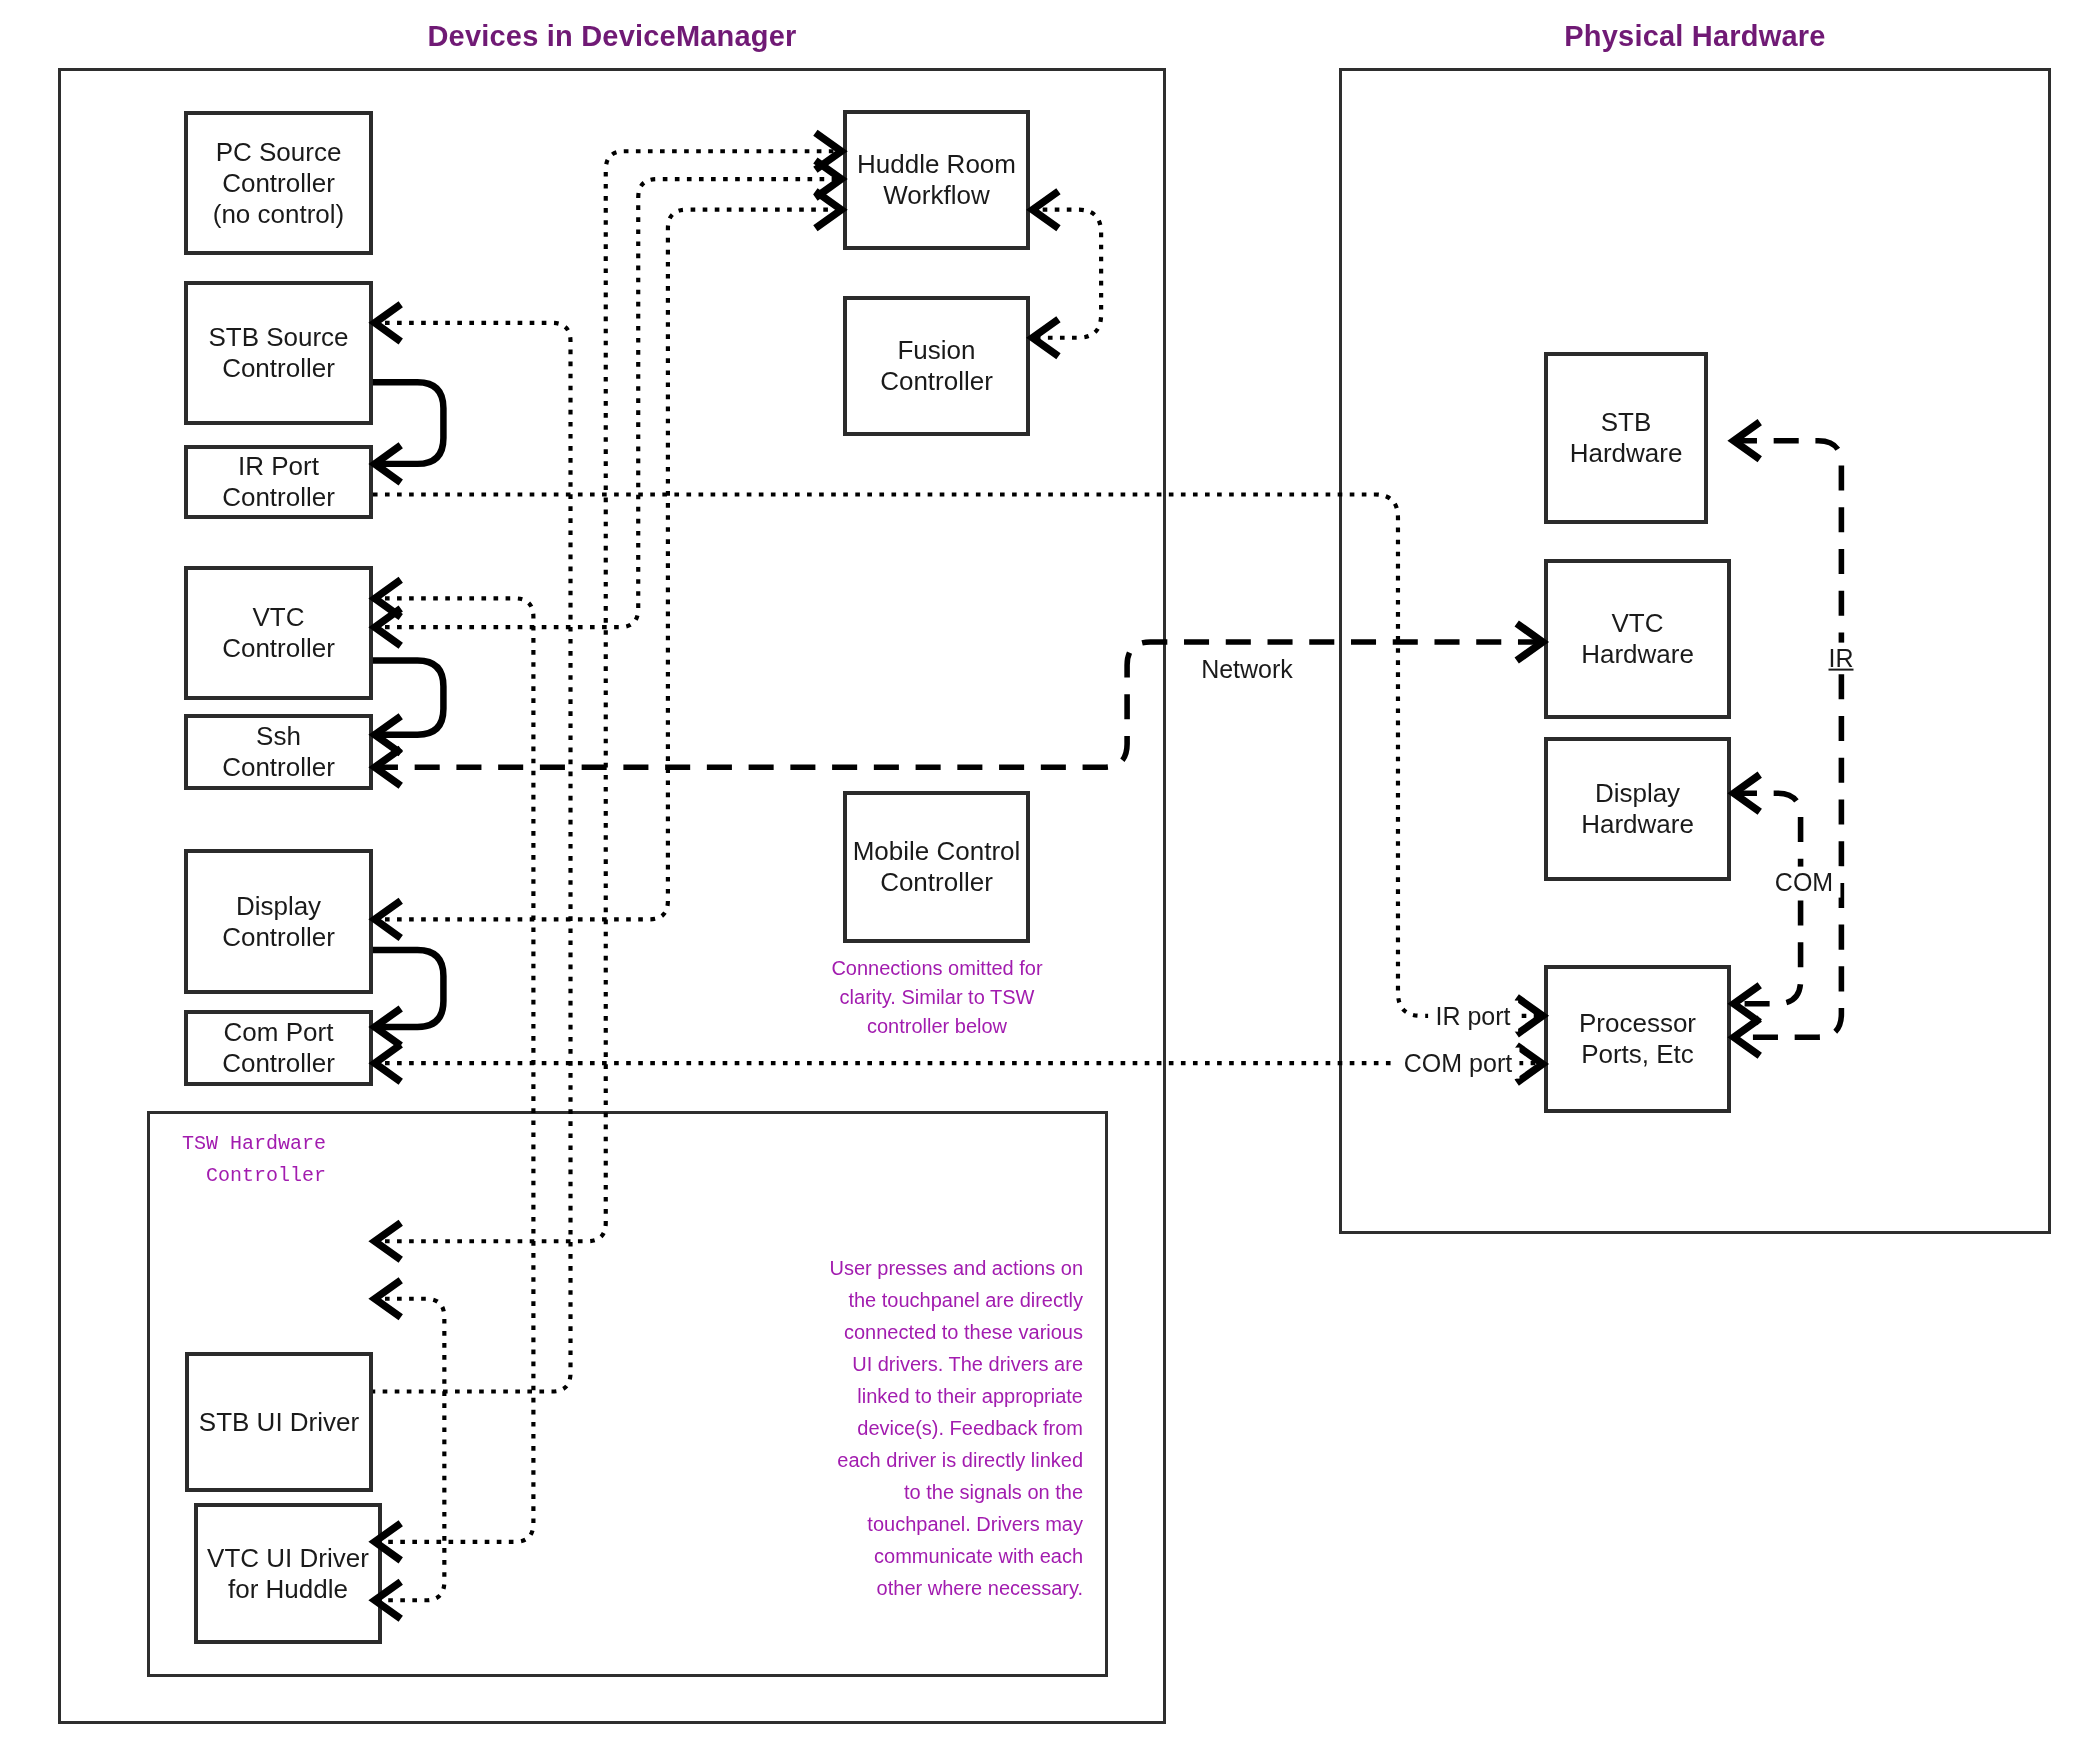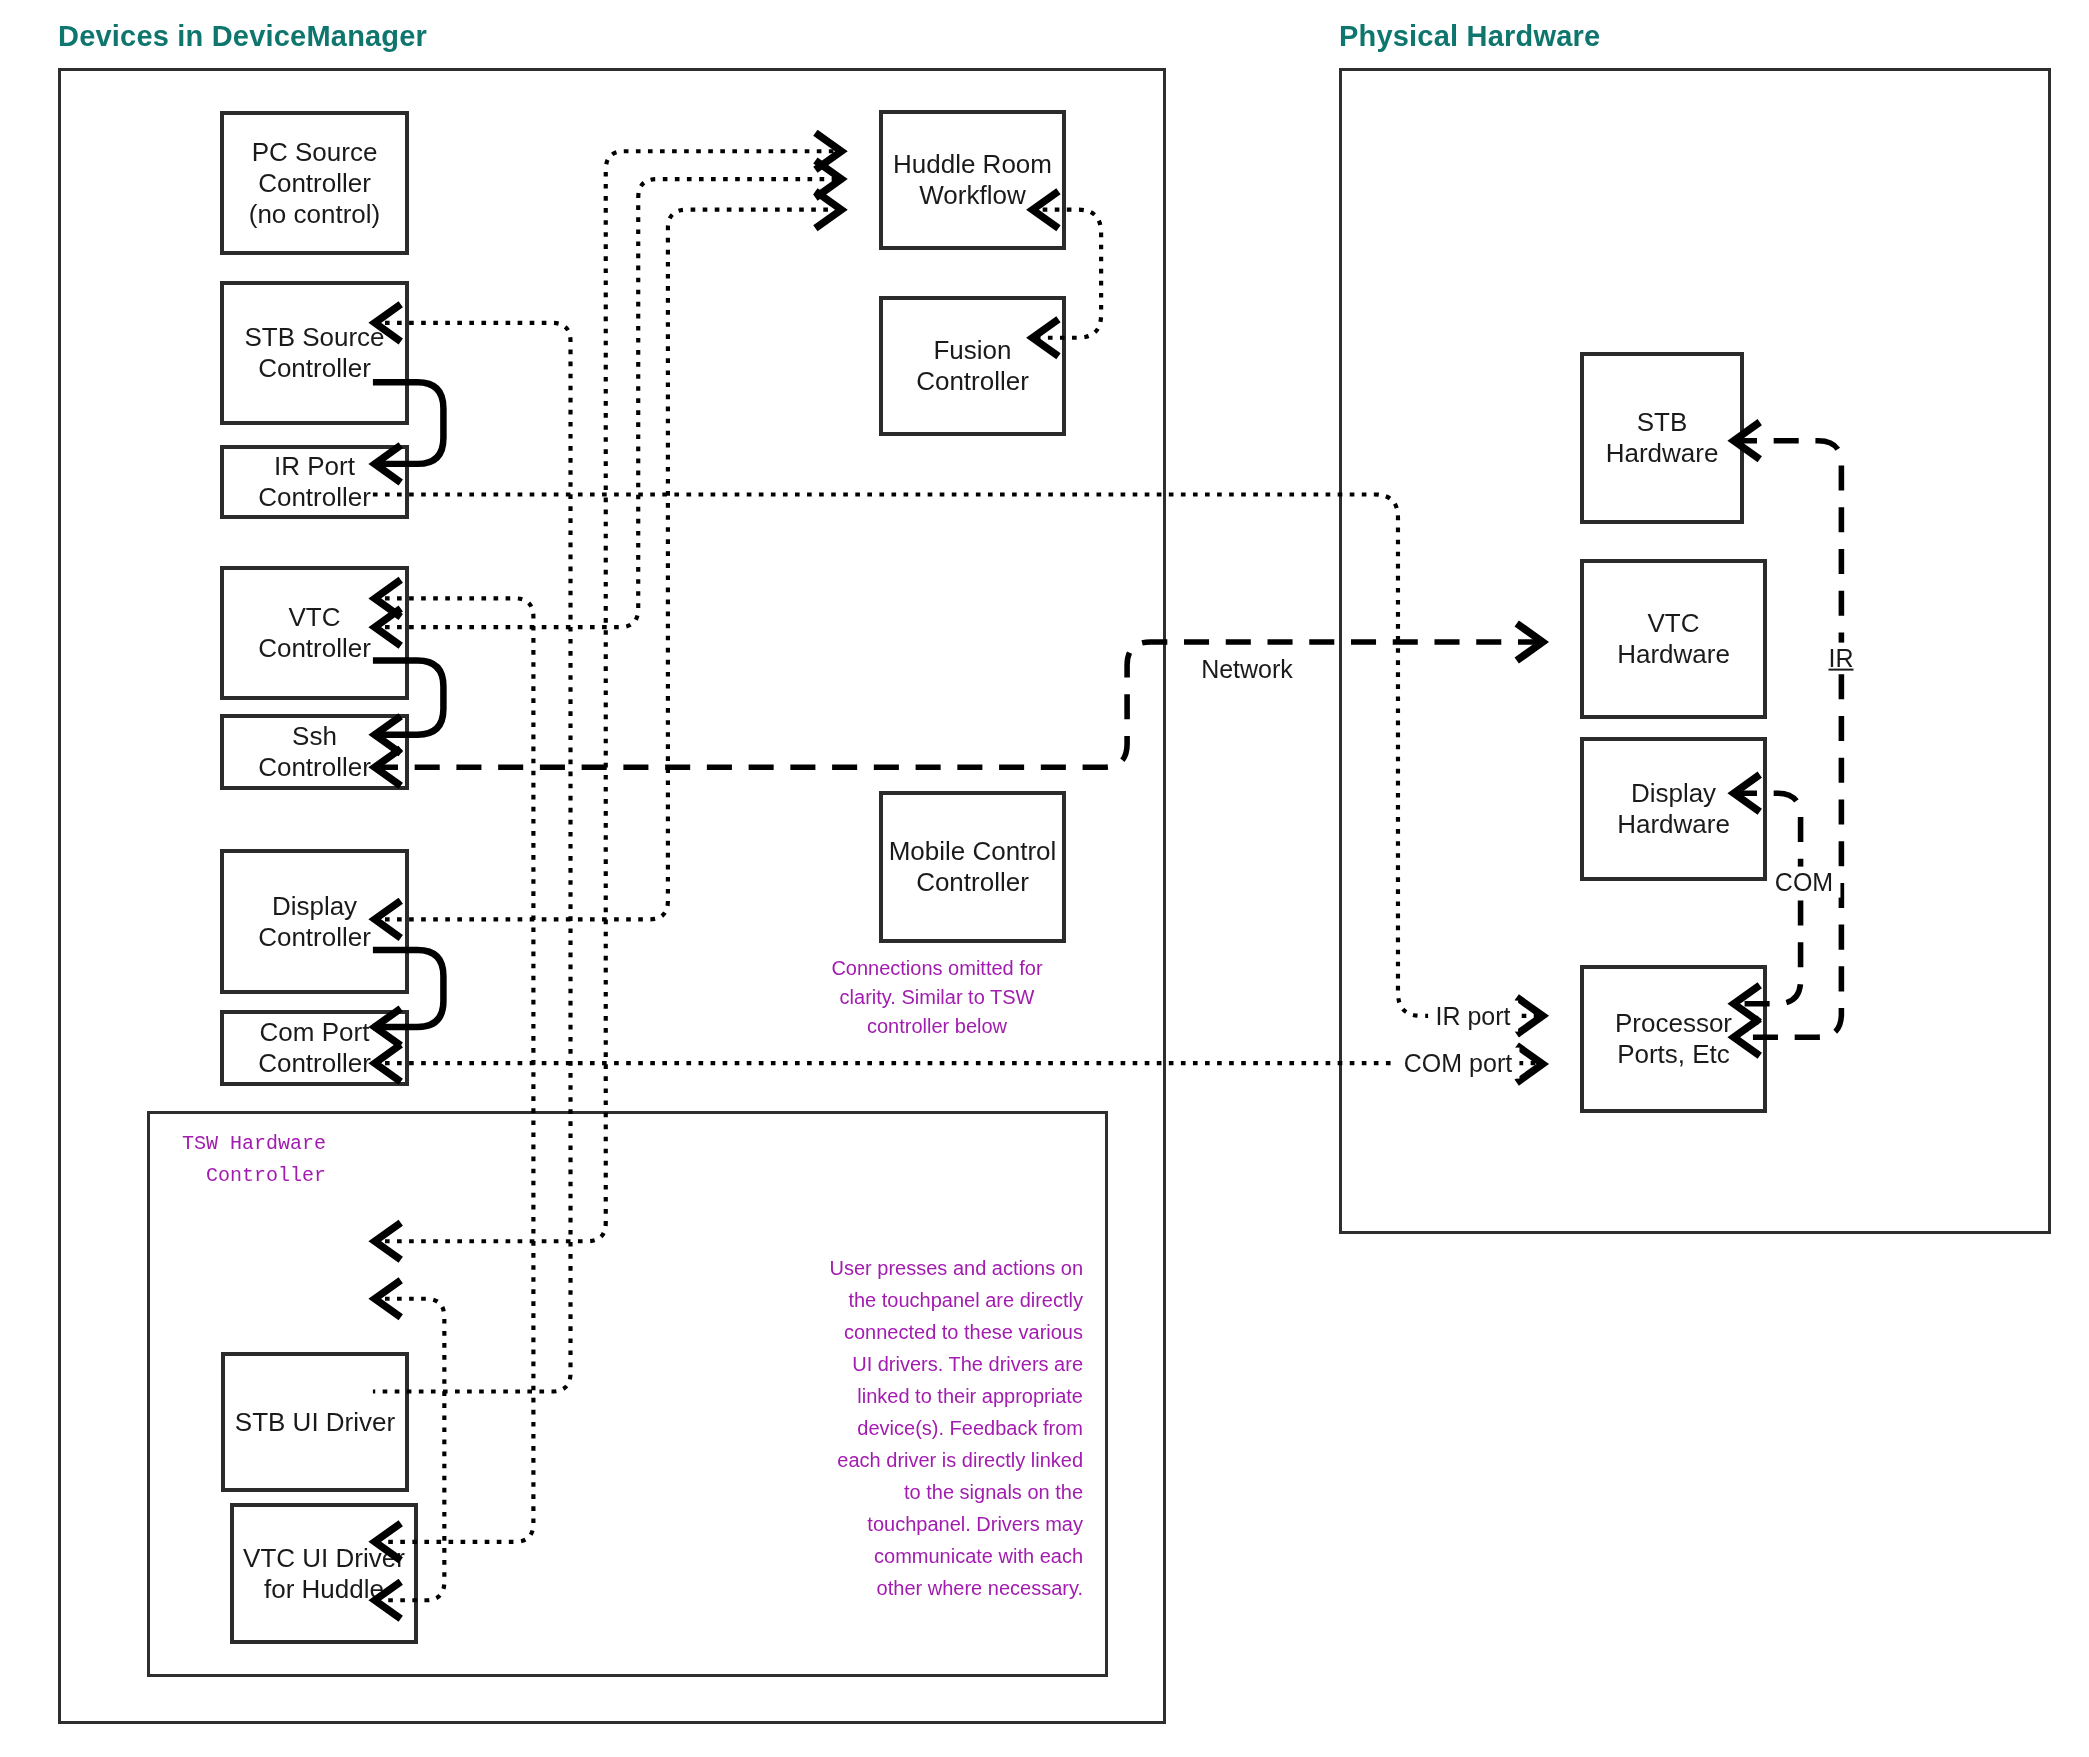--- a/index.html
+++ b/index.html
@@ -11,24 +11,24 @@
   #canvas {
     position: relative;
     width: 2090px;
     height: 1758px;
     background: #ffffff;
     overflow: hidden;
     color: #1a1a1a;
   }
   .container-title {
     position: absolute;
-    text-align: left;
+    text-align: center;
     font-size: 29px;
     font-weight: bold;
-    color: #0f766e;
+    color: #701a75;
     letter-spacing: 0.2px;
   }
   .group-frame {
     position: absolute;
     border: 3.7px solid #2e2e2e;
     background: transparent;
     box-sizing: border-box;
   }
   .node {
     position: absolute;
@@ -36,21 +36,20 @@
     background: #ffffff;
     box-sizing: border-box;
     display: flex;
     align-items: center;
     justify-content: center;
     text-align: center;
     font-size: 26px;
     line-height: 31px;
     white-space: pre-line;
     color: #1a1a1a;
-    margin-left: 36px;
   }
   .free-text {
     position: absolute;
     font-size: 20px;
     line-height: 32px;
     white-space: pre-line;
     color: #a21caf;
   }
   .line-label {
     position: absolute;

